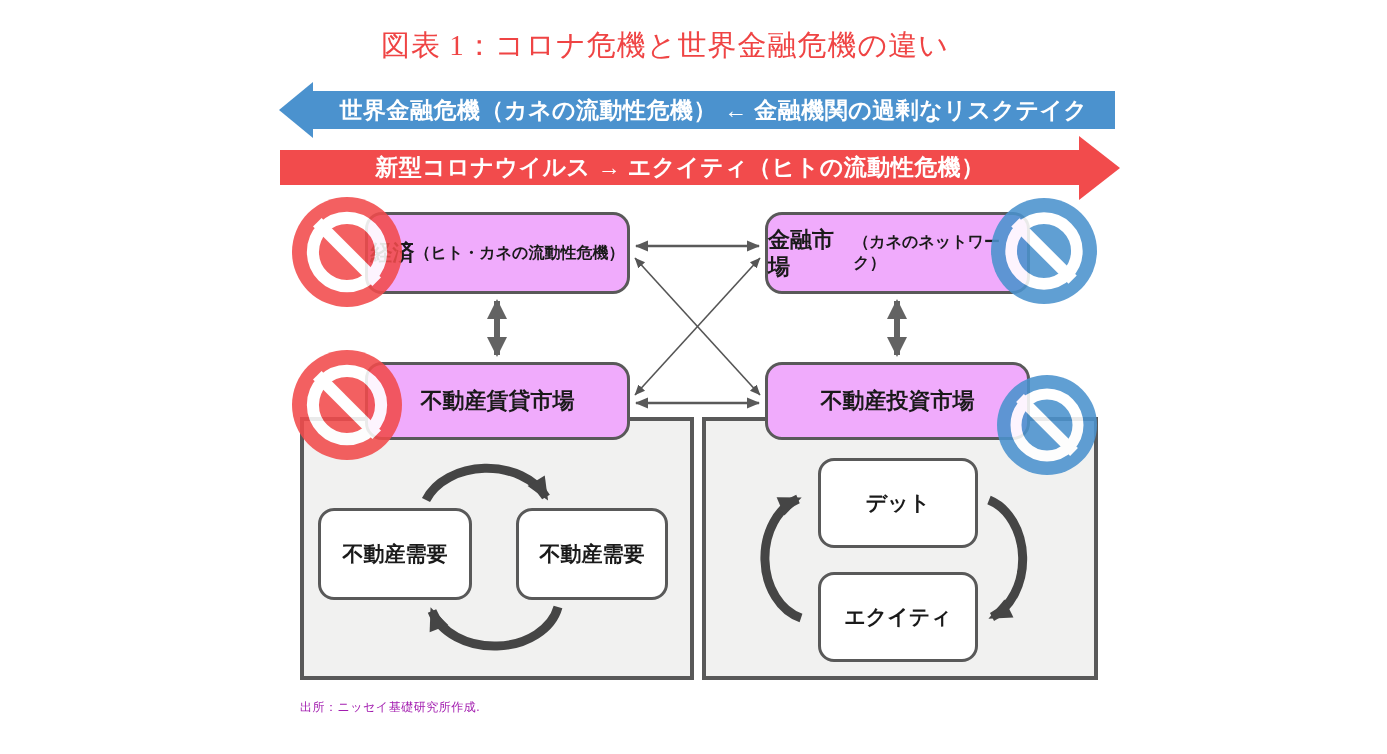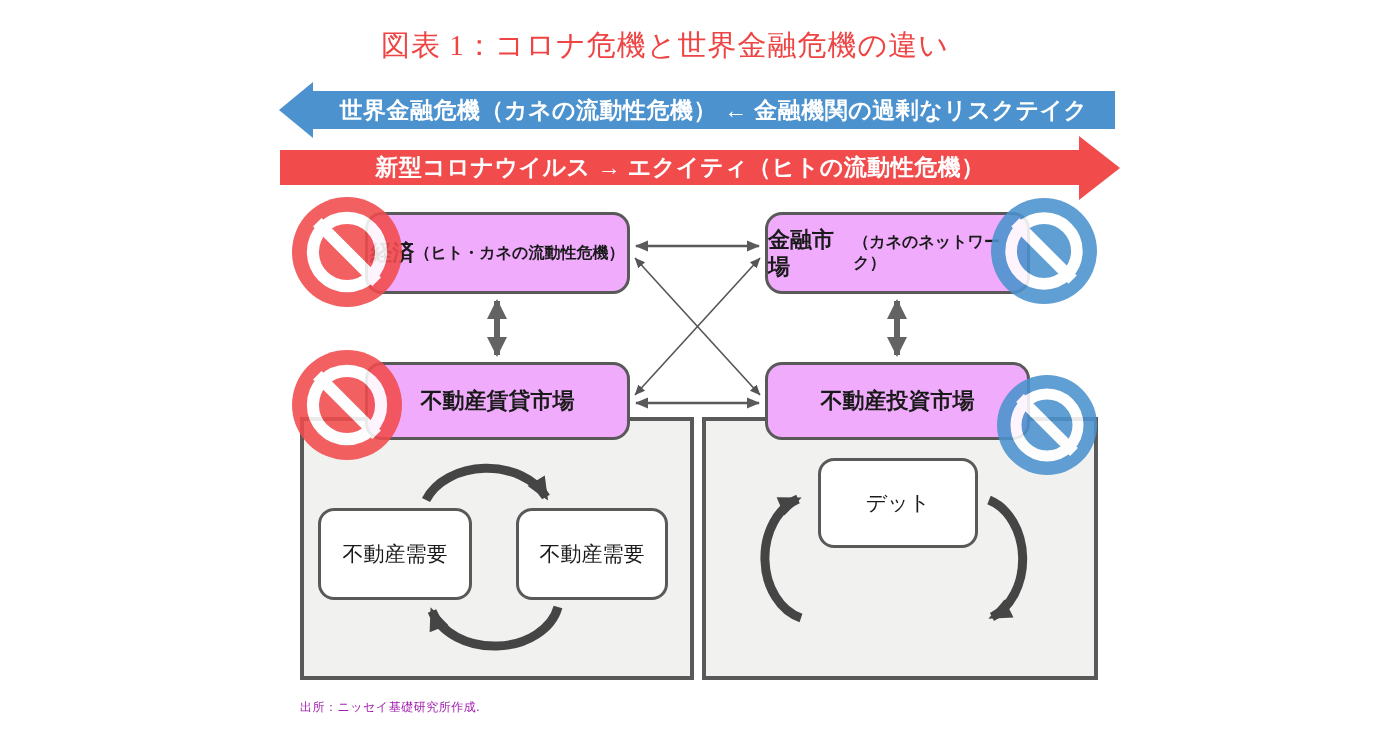--- a/index.html
+++ b/index.html
@@ -56,21 +56,21 @@
     background:#f1f1f0;border:4px solid #595959;
     z-index:1;
   }
   .panel-left{left:300px;top:417px;width:394px;height:263px;}
   .panel-right{left:702px;top:417px;width:396px;height:263px;}
   
   .inner-box{
     position:absolute;box-sizing:border-box;
     background:#ffffff;border:3px solid #595959;border-radius:16px;
     display:flex;align-items:center;justify-content:center;
-    font-size:21px;font-weight:normal;color:#1a1a1a;
+    font-size:21px;font-weight:bold;color:#1a1a1a;
     z-index:3;white-space:nowrap;
   }
   .box-demand{left:318px;top:508px;width:154px;height:92px;}
   .box-supply{left:516px;top:508px;width:152px;height:92px;}
   .box-debt{left:818px;top:458px;width:160px;height:90px;}
   .box-equity{left:818px;top:572px;width:160px;height:90px;}
   
   .overlay{position:absolute;left:0;top:0;z-index:2;pointer-events:none;}
   
   .ban{position:absolute;z-index:5;opacity:.88;}
@@ -147,20 +147,21 @@
     <div class="node-title">金融市場</div>
     <div class="node-sub">（カネのネットワーク）</div>
   </div>
   <div class="node node-investment">
     <div class="node-title">不動産投資市場</div>
   </div>
 
   <div class="inner-box box-demand">不動産需要</div>
   <div class="inner-box box-supply">不動産需要</div>
   <div class="inner-box box-debt">デット</div>
+  <div class="inner-box box-equity">エクイティ</div>
 
   <svg class="ban ban-red ban-economy" viewBox="0 0 100 100">
     <circle class="disc" cx="50" cy="50" r="50"></circle>
     <circle class="ring" cx="50" cy="50" r="31"></circle>
     <line class="slash" x1="23" y1="23" x2="77" y2="77"></line>
   </svg>
   <svg class="ban ban-blue ban-financial" viewBox="0 0 100 100">
     <circle class="disc" cx="50" cy="50" r="50"></circle>
     <circle class="ring" cx="50" cy="50" r="31"></circle>
     <line class="slash" x1="23" y1="23" x2="77" y2="77"></line>

